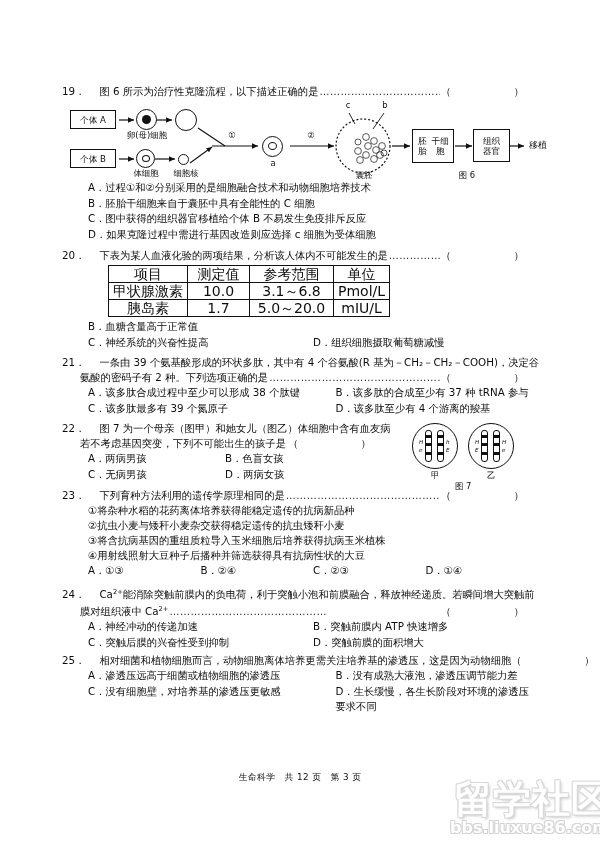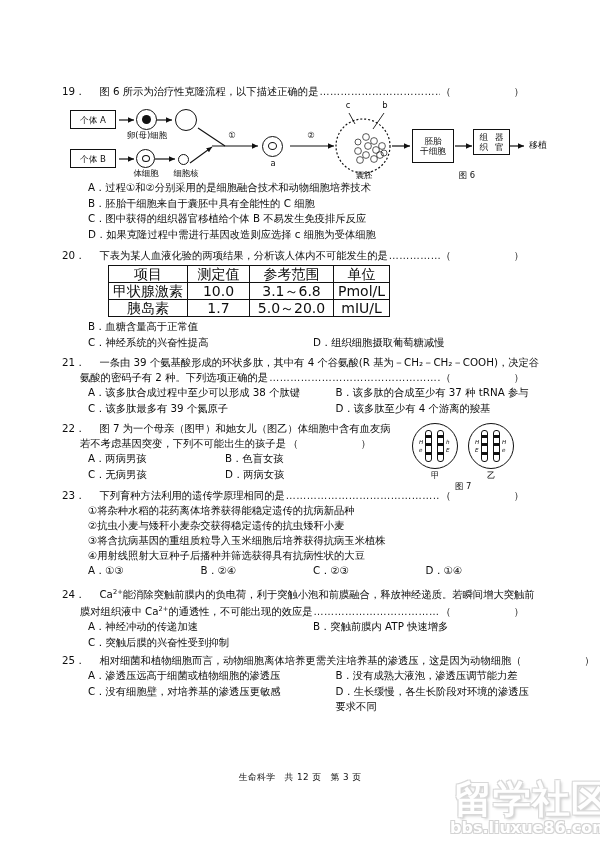--- a/index.html
+++ b/index.html
@@ -275,26 +275,26 @@
       <div class="lbl" style="left:242px; top:30px; width:14px;">②</div>
 
       <div class="circ" style="left:200px; top:35px; width:21px; height:21px;"></div>
       <div class="ring" style="left:206px; top:41px; width:9px; height:8px;"></div>
       <div class="lbl" style="left:203px; top:58px; width:16px;">a</div>
 
       <div class="lbl" style="left:279px; top:0px; width:14px;">c</div>
       <div class="lbl" style="left:316px; top:0px; width:14px;">b</div>
       <div class="lbl" style="left:285px; top:70px; width:34px;">囊胚</div>
 
-      <div class="box" style="left:350px; top:28px; width:42px; height:34px; flex-direction:column;">
+      <div class="box" style="left:350px; top:28px; width:42px; height:34px; flex-direction:row;">
         <span>胚胎</span>
         <span>干细胞</span>
       </div>
 
-      <div class="box" style="left:411px; top:28px; width:37px; height:26px; flex-direction:row;">
+      <div class="box" style="left:411px; top:28px; width:37px; height:33px; flex-direction:column;">
         <span>组织</span>
         <span>器官</span>
       </div>
       <div class="lbl" style="left:463px; top:40px; width:26px; font-size:9px;">移植</div>
 
       <div class="lbl" style="left:390px; top:70px; width:30px;">图 6</div>
     </div>
 
     <div class="opts">
       <div class="opt-row">
@@ -464,31 +464,31 @@
   </div>
 
   <div class="q" style="margin-top:6px;">
     <div class="qline">
       <span class="qnum">24．</span>
       <span class="qtext"><span>Ca</span><sup>2+</sup></span>
       <span class="qtext">能消除突触前膜内的负电荷，利于突触小泡和前膜融合，释放神经递质。若瞬间增大突触前</span>
     </div>
     <div class="qline" style="padding-left:18px;">
       <span class="qtext"><span>膜对组织液中 Ca</span><sup>2+</sup></span>
-      <span class="qtext">的通透性，不可能出现的效应是</span>
       <span class="dots">………………………………………</span>
       <span class="paren">（　　）</span>
     </div>
     <div class="opts">
       <div class="opt-row">
         <div class="opt">A．神经冲动的传递加速</div>
         <div class="opt">B．突触前膜内 ATP 快速增多</div>
       </div>
       <div class="opt-row">
         <div class="opt">C．突触后膜的兴奋性受到抑制</div>
+        <div class="opt">D．突触前膜的面积增大</div>
       </div>
     </div>
   </div>
 
   <div class="q" style="">
     <div class="qline">
       <span class="qnum">25．</span>
       <span class="qtext">相对细菌和植物细胞而言，动物细胞离体培养更需关注培养基的渗透压，这是因为动物细胞</span>
       <span class="paren">（　　）</span>
     </div>

